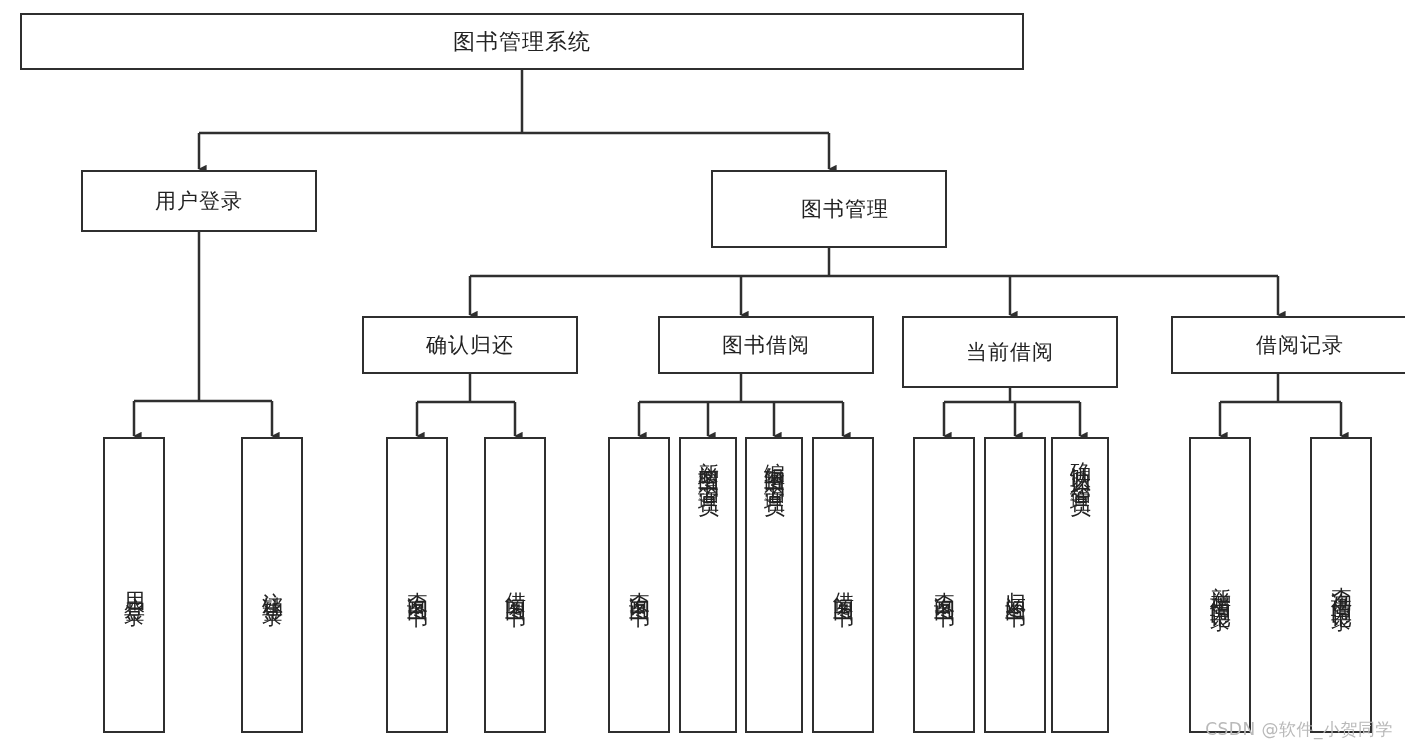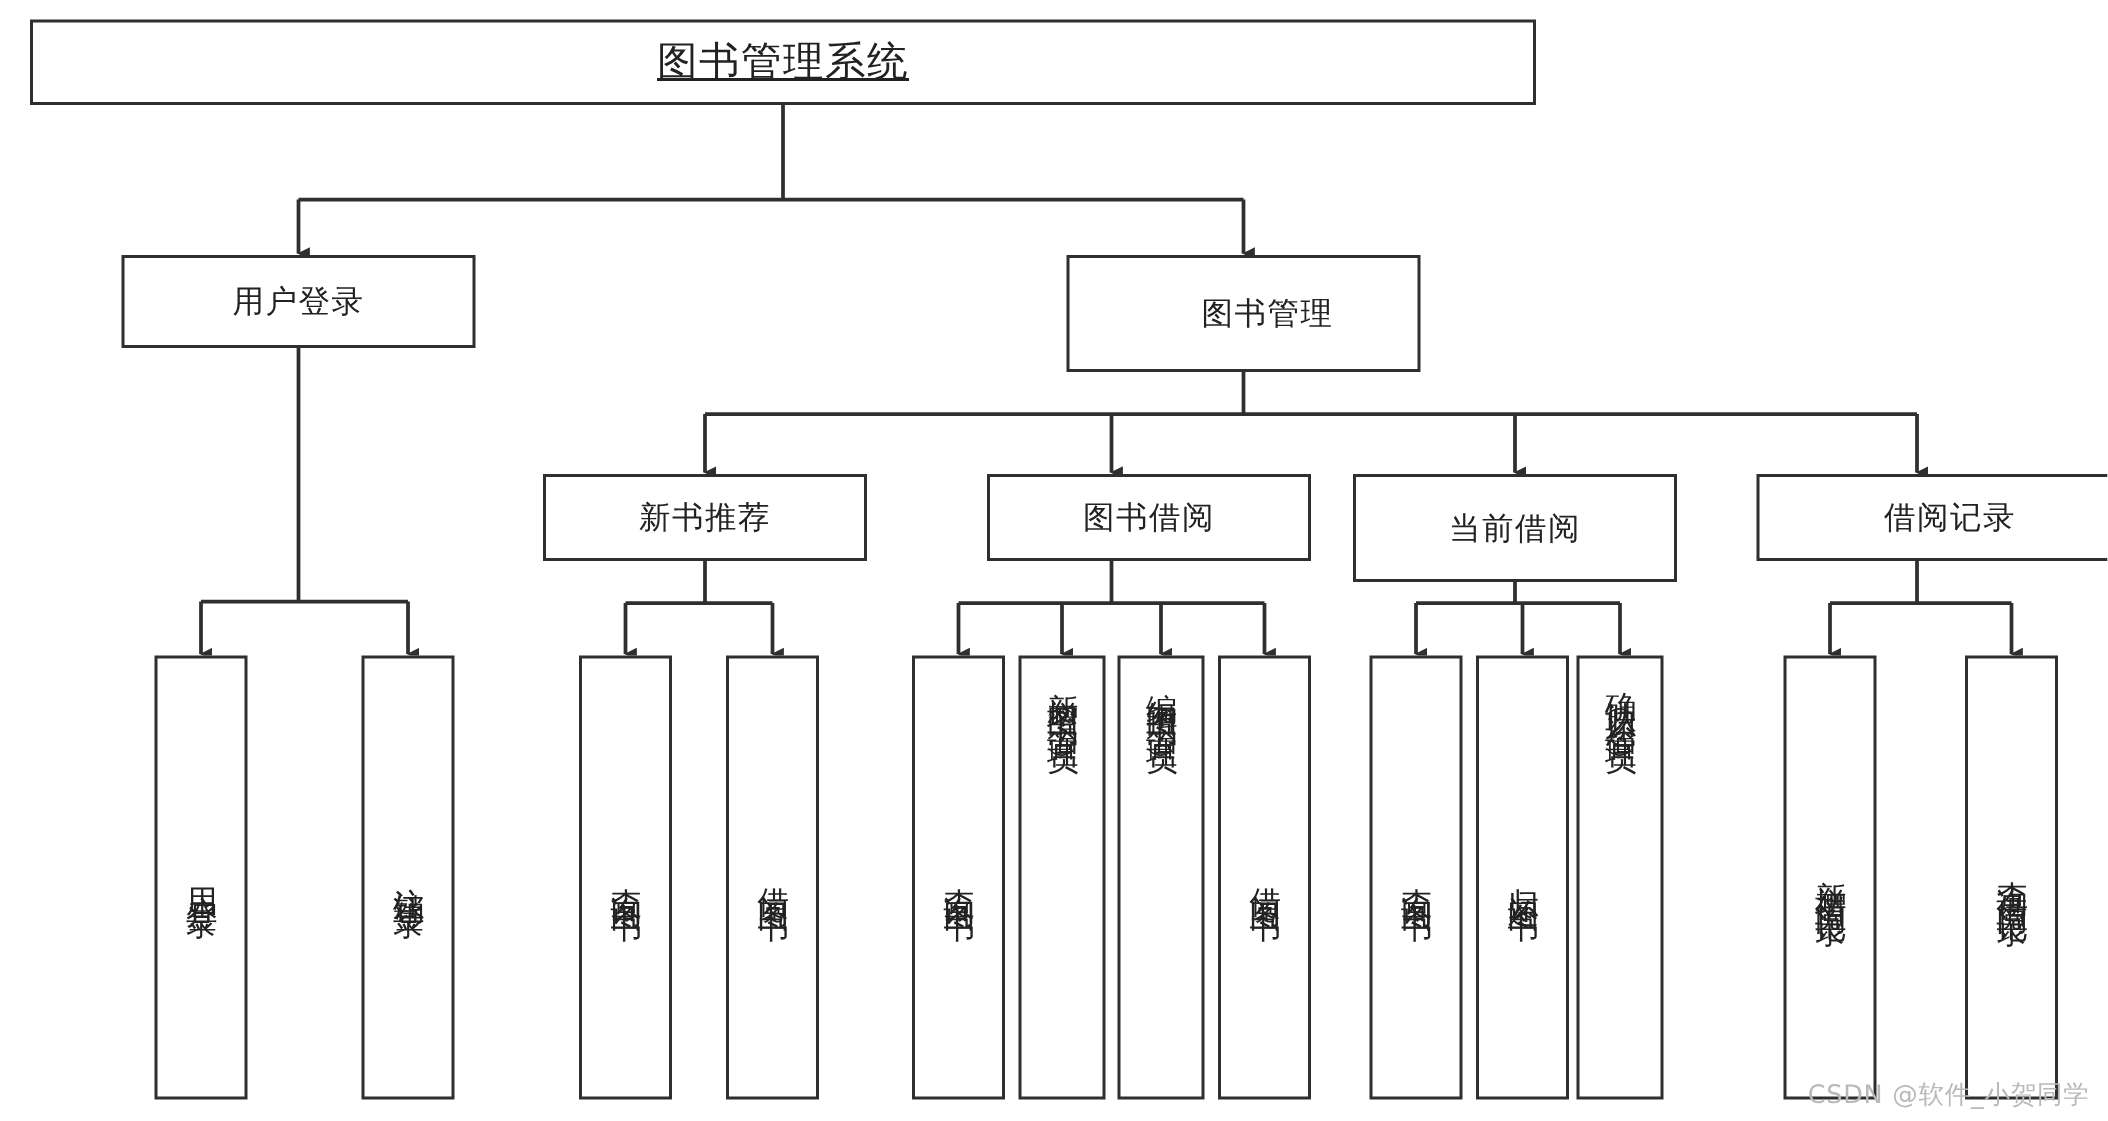--- a/index.html
+++ b/index.html
@@ -36,21 +36,21 @@
     justify-content: center;
     color: #1a1a1a;
   }
   .node .lbl {
     font-size: 21px;
     line-height: 1.15;
     letter-spacing: 1px;
     white-space: nowrap;
     color: #222222;
   }
-  .node.root .lbl { font-size: 27px; text-decoration: underline; }
+  .node.root .lbl { font-size: 22px; }
   .node.l2 .lbl { font-size: 21px; }
   .node.l3 .lbl { font-size: 21px; }
   .node.leaf {
     align-items: flex-start;
     justify-content: center;
     padding-top: 6px;
   }
   .node.leaf .lbl {
     writing-mode: vertical-rl;
     text-orientation: upright;
@@ -126,21 +126,21 @@
       <div class="node root" style="left: 20px; top: 13px; width: 1004px; height: 57px;">
         <span class="lbl">图书管理系统</span>
       </div>
       <div class="node l2" style="left: 81px; top: 170px; width: 236px; height: 62px;">
         <span class="lbl">用户登录</span>
       </div>
       <div class="node l2" style="left: 711px; top: 170px; width: 236px; height: 78px; padding-left: 32px;">
         <span class="lbl">图书管理</span>
       </div>
       <div class="node l3" style="left: 362px; top: 316px; width: 216px; height: 58px;">
-        <span class="lbl">新书推荐</span>
+        <span class="lbl">确认归还</span>
       </div>
       <div class="node l3" style="left: 633px; top: 316px; width: 216px; height: 58px; margin-left: 25px;">
         <span class="lbl">图书借阅</span>
       </div>
       <div class="node l3" style="left: 902px; top: 316px; width: 216px; height: 72px;">
         <span class="lbl">当前借阅</span>
       </div>
       <div class="node l3" style="left: 1171px; top: 316px; width: 258px; height: 58px;">
         <span class="lbl">借阅记录</span>
       </div>

